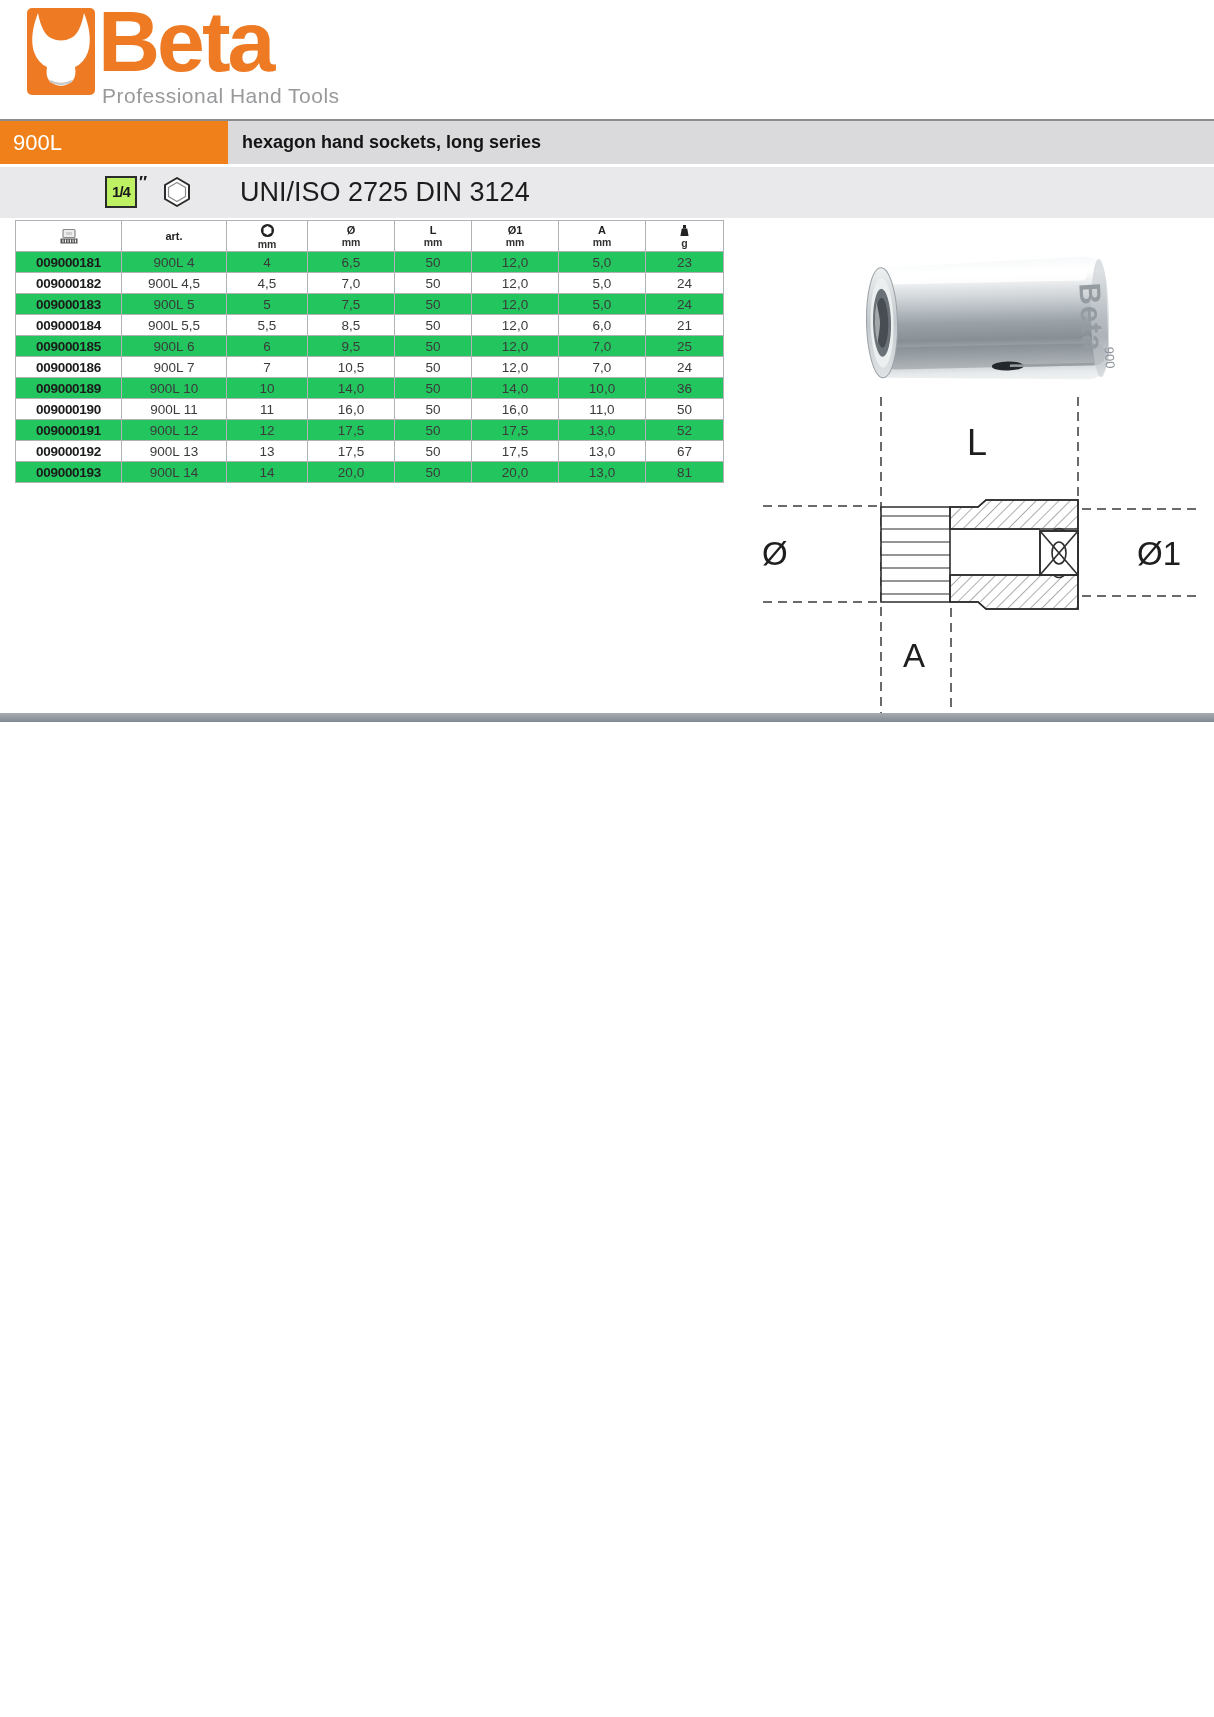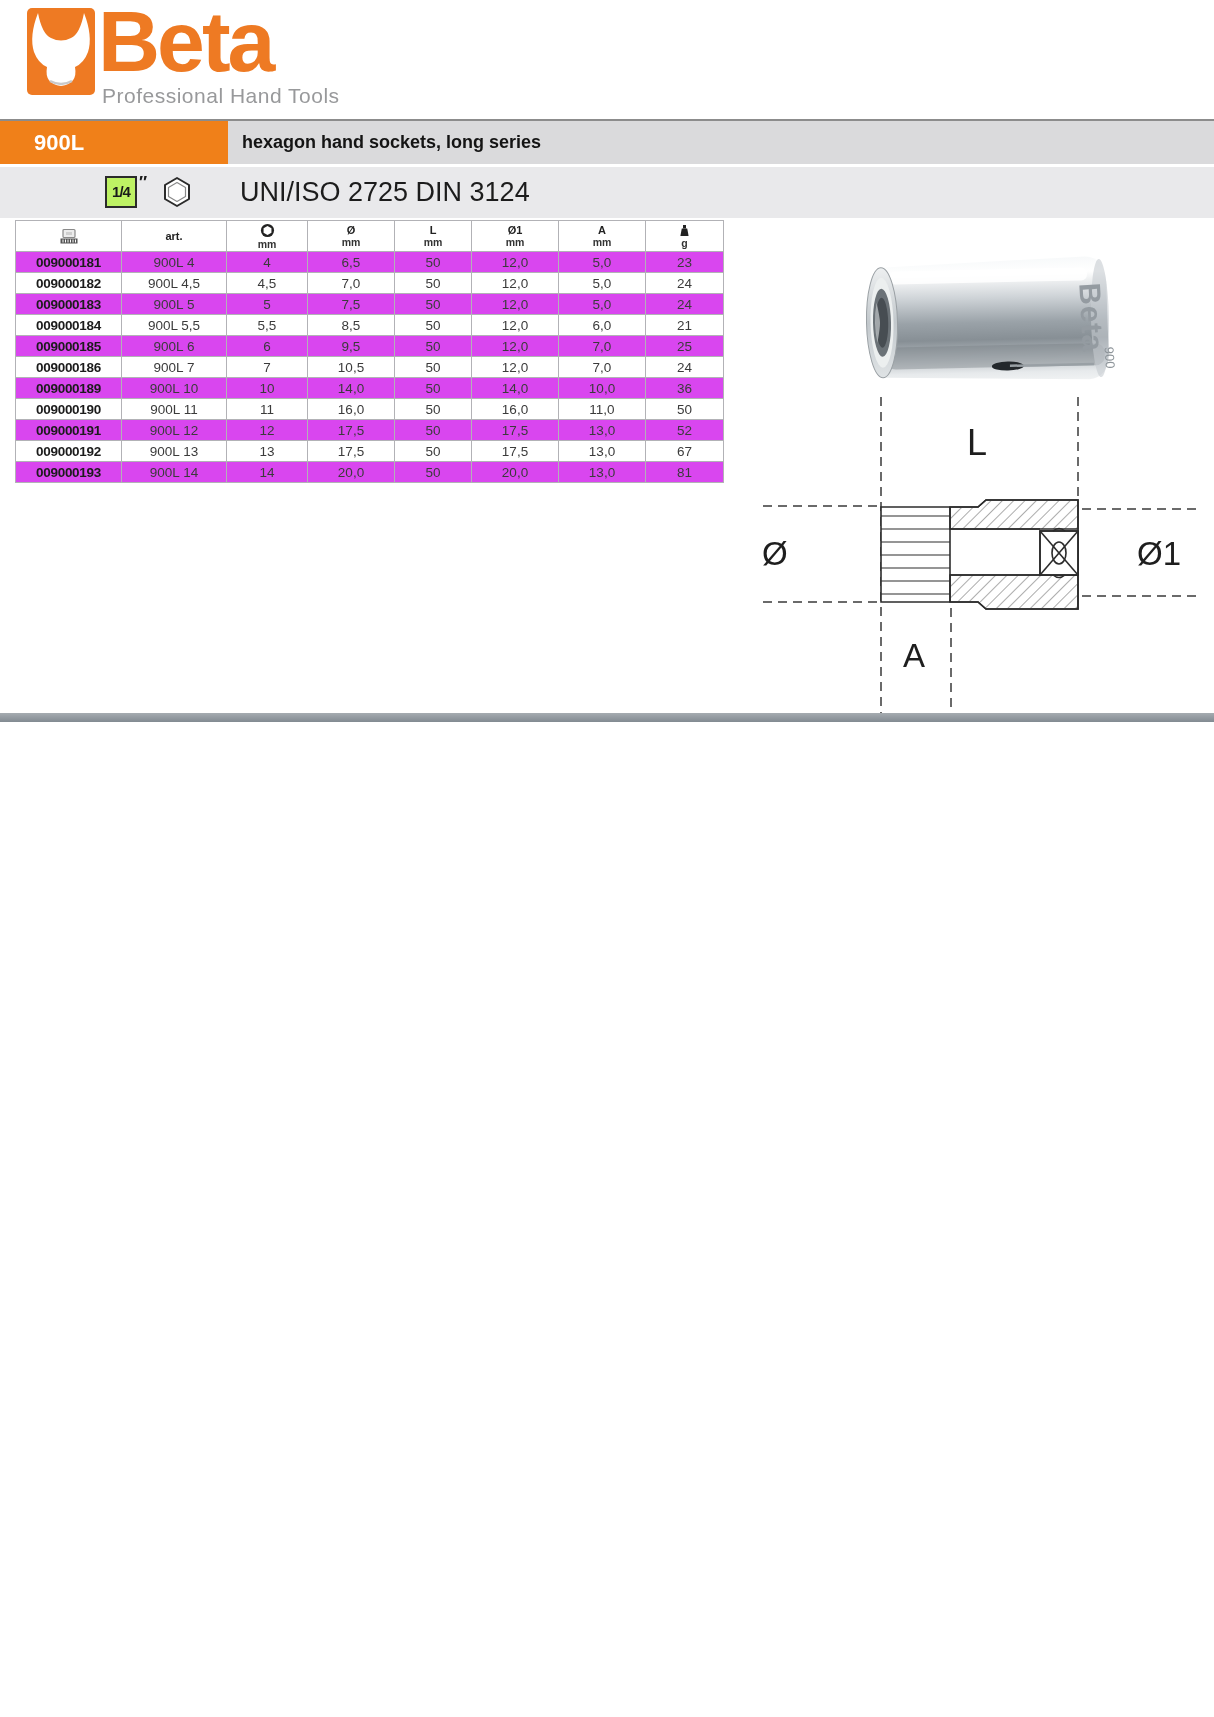--- a/index.html
+++ b/index.html
@@ -8,40 +8,40 @@
 
   
   .logo-mark { position:absolute; left:27px; top:8px; width:68px; height:87px; }
   .brand { position:absolute; left:98px; top:-8px; font-size:86px; font-weight:bold; color:#ee7a23; letter-spacing:-3px; }
   .tagline { position:absolute; left:102px; top:84px; font-size:21px; color:#98999b; letter-spacing:0.5px; }
   .site-url { position:absolute; right:114px; top:80px; font-size:23px; font-style:italic; color:#a9a9ab; letter-spacing:1px;margin-top:42px; }
   .rule { position:absolute; left:0; top:119px; width:100%; height:2px; background:#8c8c8c; }
 
   
   .banner-code { position:absolute; left:0; top:121px; width:228px; height:43px; background:#f08019;
-                 color:#fff; font-size:22px; font-weight:bold; line-height:43px; padding-left:34px; }
+                 color:#fff; font-size:22px; font-weight:normal; line-height:43px; padding-left:13px; }
   .banner-title { position:absolute; left:228px; top:121px; width:986px; height:43px; background:#dadadc;
                   color:#141414; font-size:18px; font-weight:bold; line-height:43px; padding-left:14px; }
 
   
   .standards { position:absolute; left:0; top:167px; width:100%; height:51px; background:#e9e9eb; }
   .drive-box { position:absolute; left:105px; top:9px; width:32px; height:32px; background:#bef264;
                border:2px solid #2b2b2b; text-align:center; line-height:28px; font-size:15px; font-weight:bold; color:#1a1a1a; letter-spacing:-1px; }
   .inch-mark { position:absolute; left:139px; top:6px; font-size:17px; font-weight:bold; color:#1a1a1a; }
   .hex-icon { position:absolute; left:163px; top:9px; width:28px; height:32px; }
   .standard-text { position:absolute; left:240px; top:0; height:51px; line-height:51px; font-size:27px; color:#1c1c1c; }
 
   
   table.spec { position:absolute; left:15px; top:220px; border-collapse:collapse; table-layout:fixed; background:#fff; }
   table.spec th, table.spec td { border:1px solid #b2b2b6; text-align:center; vertical-align:middle; overflow:hidden; }
   table.spec thead tr { height:31px; }
   table.spec tbody tr { height:21px; }
   table.spec td { font-size:13.5px; color:#3b3b3b; }
   table.spec td.code { font-weight:bold; color:#1b1b1b; letter-spacing:-0.3px; }
-  table.spec tbody tr.odd { background:#d946ef;margin-left:30px; }
+  table.spec tbody tr.odd { background:#22c55e;margin-left:30px; }
   table.spec tbody tr.even { background:#ffffff; }
   .h-label { font-size:11px; font-weight:bold; color:#222; line-height:12px; }
   .h-unit { font-size:10.5px; color:#333; line-height:12px; }
   .h-icon { display:block; margin:0 auto; }
 
   
   .photo { position:absolute; left:802px; top:246px; width:320px; height:150px; }
   .diagram { position:absolute; left:700px; top:395px; width:514px; height:325px; }
 
   

